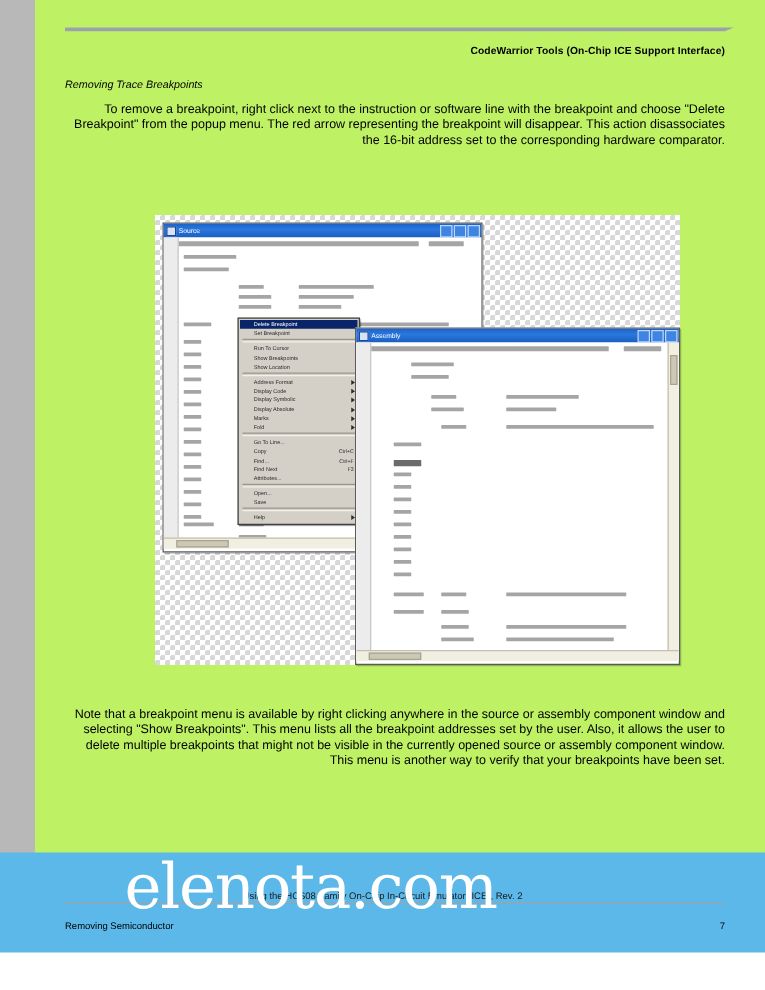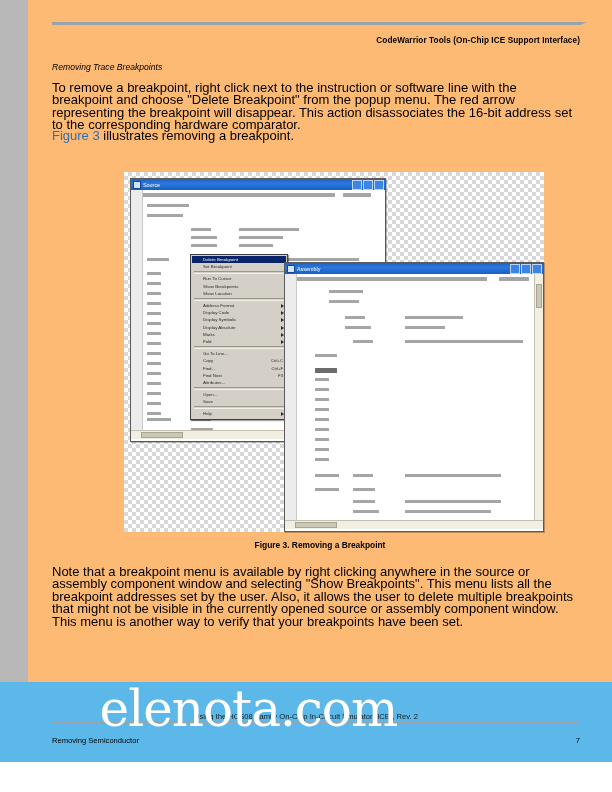--- a/index.html
+++ b/index.html
@@ -24,21 +24,21 @@
     height: 792px;
     background: #b8b8b8;
   }
 
   .page {
     position: absolute;
     left: 28px;
     top: 0;
     width: 584px;
     height: 772px;
-    background: #fdba74;
+    background: #bef264;
     text-decoration: underline;
   }
 
   
   .top-rule {
     position: absolute;
     left: 24px;
     top: 22px;
     width: 528px;
     height: 3px;
@@ -69,25 +69,25 @@
     left: 24px;
     top: 62px;
     font-size: 8.6px;
     font-style: italic;
     color: #000;
   }
 
   .para {
     position: absolute;
     left: 24px;
-    font-size: 13px;
+    font-size: 10px;
     line-height: 12.4px;
     color: #000;
     width: 528px;
-    text-align: left;
+    text-align: right;
   }
   #para1 { top: 82px; }
   #para2 { top: 130px; }
   #para3 { top: 566px; }
 
   .link {
     color: #2f6fb5;
   }
 
   
@@ -337,23 +337,20 @@
 
   <div class="top-rule"></div>
   <div class="top-rule-end"></div>
 
   <div class="header-title">CodeWarrior Tools (On-Chip ICE Support Interface)</div>
 
   <div class="sec-title">Removing Trace Breakpoints</div>
 
   <div class="para" id="para1">To remove a breakpoint, right click next to the instruction or software line with the breakpoint and choose "Delete Breakpoint" from the popup menu. The red arrow representing the breakpoint will disappear. This action disassociates the 16-bit address set to the corresponding hardware comparator.</div>
 
-  <div class="para" id="para2">
-    <span class="link">Figure 3</span><span> illustrates removing a breakpoint.</span>
-  </div>
 
   <div class="figure">
     <div class="checker"></div>
 
     <div class="win" style="left:6px; top:6px; width:254px; height:262px;">
       <div class="win-title">
         <span class="tl-icon"></span>
         <span class="tl-text">Source</span>
         <span class="win-btns">
           <span></span>
@@ -533,21 +530,20 @@
         <div class="vscroll">
             <div class="thumb"></div>
           </div>
         <div class="hscroll">
             <div class="thumb"></div>
           </div>
       </div>
     </div>
   </div>
 
-  <div class="fig-caption">Figure 3. Removing a Breakpoint</div>
 
   <div class="para" id="para3">Note that a breakpoint menu is available by right clicking anywhere in the source or assembly component window and selecting "Show Breakpoints". This menu lists all the breakpoint addresses set by the user. Also, it allows the user to delete multiple breakpoints that might not be visible in the currently opened source or assembly component window. This menu is another way to verify that your breakpoints have been set.</div>
 
 </div>
 
 <div class="footer-band"></div>
 <div class="footer-band2"></div>
 
 <div class="footer-center">Using the HCS08 Family On-Chip In-Circuit Emulator (ICE), Rev. 2</div>
 <div class="footer-rule"></div>

